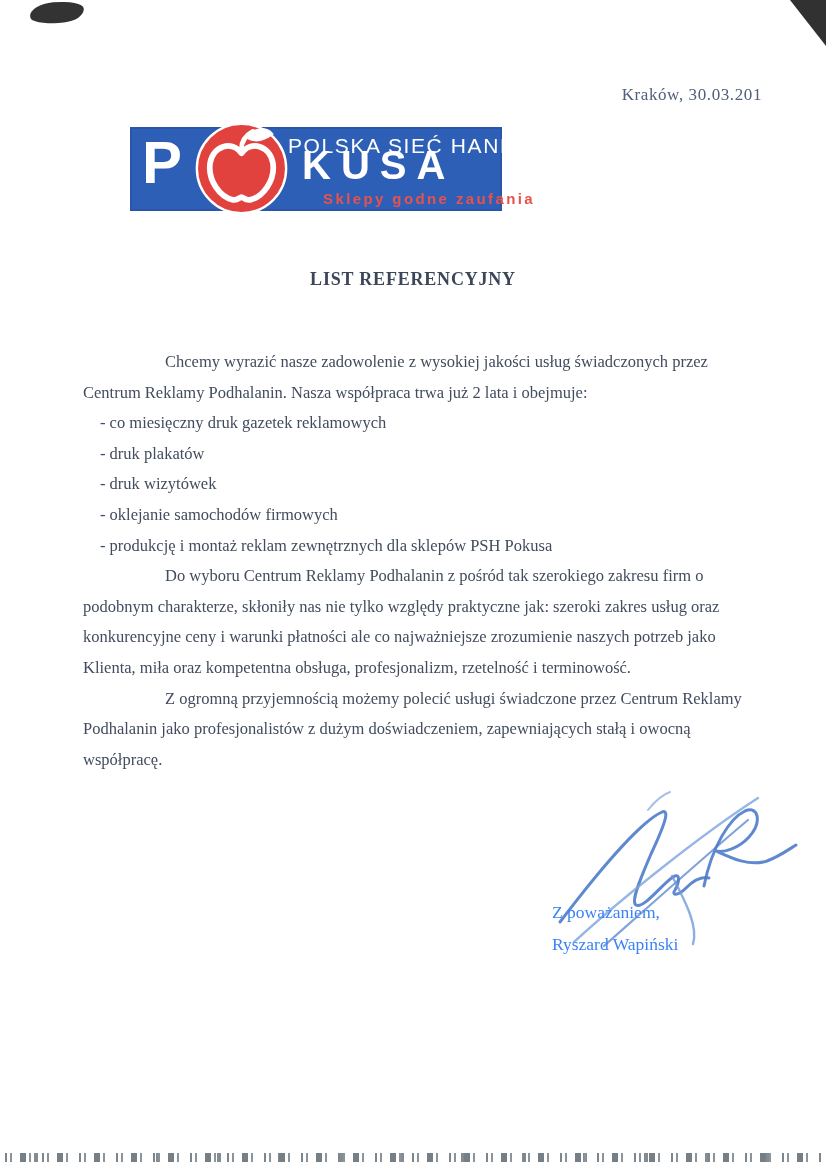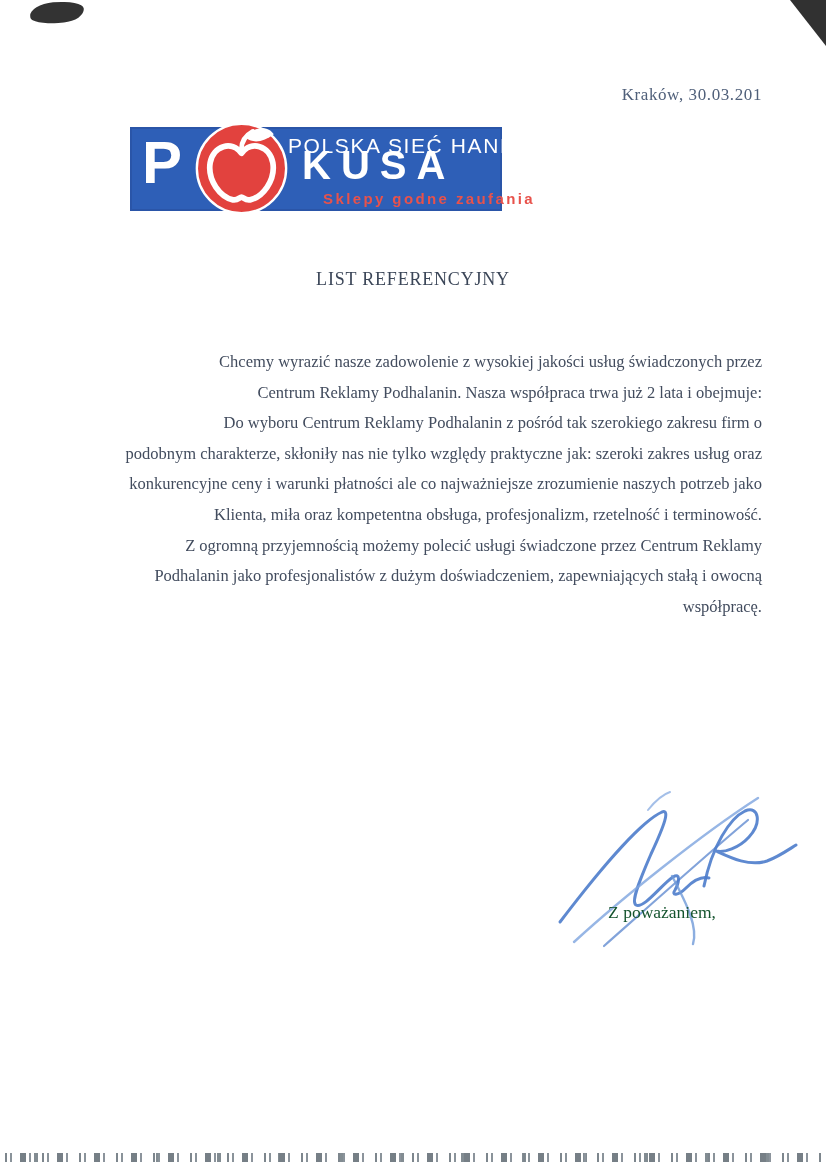--- a/index.html
+++ b/index.html
@@ -49,33 +49,33 @@
     position:absolute; left:172px; top:18px; font-size:40px; font-weight:bold;
     color:#ffffff; letter-spacing:10px; line-height:1; white-space:nowrap;
   }
   .logo-tagline {
     position:absolute; left:193px; top:63px; font-size:15px; font-weight:bold;
     color:#e8524b; letter-spacing:2.4px; white-space:nowrap;
   }
 
   .title {
     position:absolute; top:269px; left:0; width:100%; text-align:center;
-    font-size:18px; font-weight:normal; letter-spacing:.8px; color:#3b4658;
+    font-size:18px; font-weight:bold; letter-spacing:.8px; color:#3b4658;
   }
 
   .body-text {
     position:absolute; left:83px; top:347px; width:679px;
-    font-size:16.5px; line-height:30.6px;text-align:right;
+    font-size:16.5px; line-height:30.6px;
   }
   .body-text p { margin:0; text-indent:82px; }
   .service-line { padding-left:17px; }
 
   .closing {
-    position:absolute; top:896px; right:54px; width:220px; text-align:center;
-    font-size:17.5px; line-height:32px; color:#14532d;
+    position:absolute; top:896px; right:54px; width:220px; text-align:left;
+    font-size:17.5px; line-height:32px; color:#3b82f6;
   }
 
   .signature { position:absolute; left:552px; top:790px; width:268px; height:160px; }
 </style>
 </head>
 <body>
 
 <div class="page">
 
   <div class="mark-tl"></div>
@@ -96,36 +96,44 @@
     </span>
     <span class="logo-network">POLSKA SIEĆ HANDLOWA</span>
     <span class="logo-kusa">KUSA</span>
     <span class="logo-tagline">Sklepy godne zaufania</span>
   </div>
 
   <div class="title">LIST REFERENCYJNY</div>
 
   <div class="body-text">
     <p>Chcemy wyrazić nasze zadowolenie z wysokiej jakości usług świadczonych przez Centrum Reklamy Podhalanin. Nasza współpraca trwa już 2 lata i obejmuje:</p>
+    <div>
+      <div class="service-line">- co miesięczny druk gazetek reklamowych</div>
+      <div class="service-line">- druk plakatów</div>
+      <div class="service-line">- druk wizytówek</div>
+      <div class="service-line">- oklejanie samochodów firmowych</div>
+      <div class="service-line">- produkcję i montaż reklam zewnętrznych dla sklepów PSH Pokusa</div>
+    </div>
     <p>Do wyboru Centrum Reklamy Podhalanin z pośród tak szerokiego zakresu firm o podobnym charakterze, skłoniły nas nie tylko względy praktyczne jak: szeroki zakres usług oraz konkurencyjne ceny i warunki płatności ale co najważniejsze zrozumienie naszych potrzeb jako Klienta, miła oraz kompetentna obsługa, profesjonalizm, rzetelność i terminowość.</p>
     <p>Z ogromną przyjemnością możemy polecić usługi świadczone przez Centrum Reklamy Podhalanin jako profesjonalistów z dużym doświadczeniem, zapewniających stałą i owocną współpracę.</p>
   </div>
 
   <div class="signature">
     <svg viewBox="0 0 268 160" width="268" height="160" aria-hidden="true">
       <g fill="none" stroke-linecap="round">
         <path d="M8 132 C55 70 92 30 110 22 C118 19 113 34 99 64 C86 94 79 112 84 115 C92 119 110 94 121 87 C129 82 127 93 123 100 C119 106 126 106 134 98 C141 91 149 86 157 88" stroke="#4d7ccb" stroke-width="3" opacity=".9"></path>
         <path d="M152 96 C160 56 178 28 193 21 C207 15 210 33 197 47 C187 58 172 63 164 61 C177 67 197 77 215 71 C226 67 236 60 244 55" stroke="#4d7ccb" stroke-width="3" opacity=".9"></path>
         <path d="M22 152 C70 108 150 44 206 8" stroke="#7da4de" stroke-width="2.4" opacity=".8"></path>
         <path d="M52 156 C95 118 160 60 196 30" stroke="#4d7ccb" stroke-width="2.2" opacity=".7"></path>
         <path d="M120 86 C136 116 146 138 141 154" stroke="#6f9ad8" stroke-width="2.4" opacity=".8"></path>
         <path d="M96 20 C104 10 112 4 118 2" stroke="#7da4de" stroke-width="2" opacity=".7"></path>
       </g>
     </svg>
   </div>
 
   <div class="closing">
     <div>Z poważaniem,</div>
+    <div>Ryszard Wapiński</div>
   </div>
 
   <div class="noise-strip"></div>
 
 </div>
 
 </body></html>

